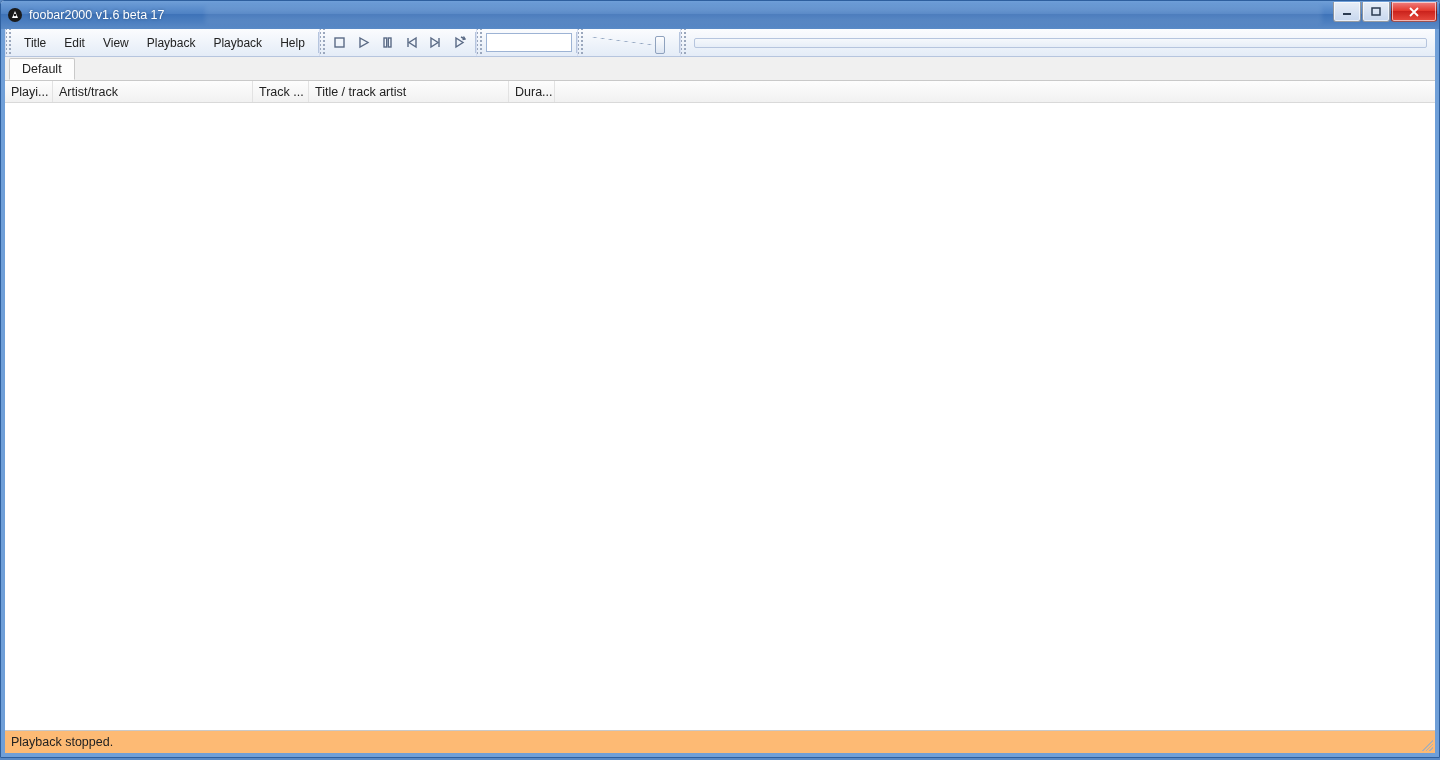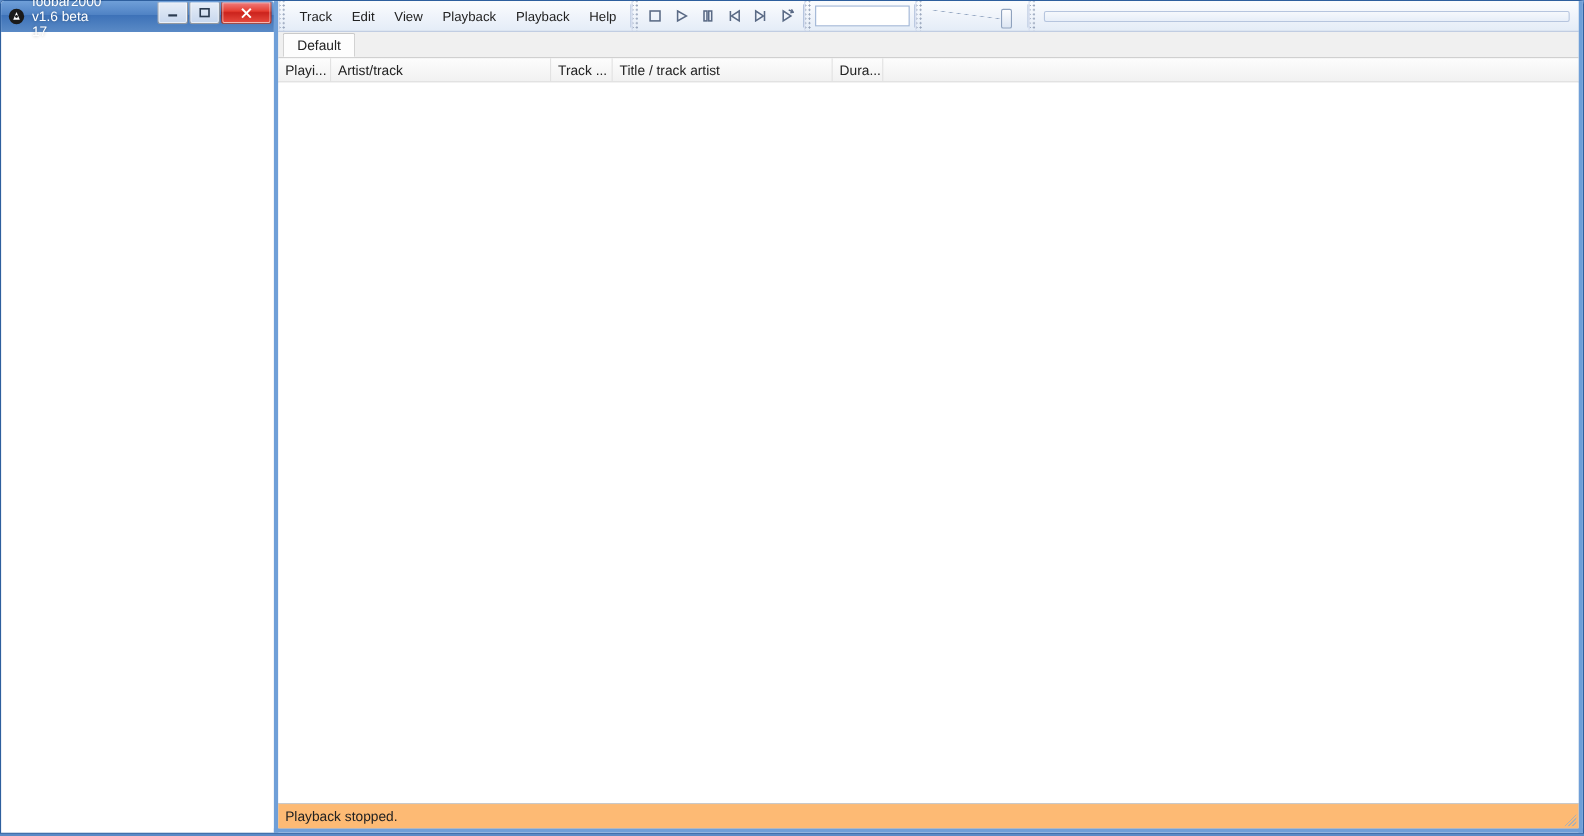--- a/index.html
+++ b/index.html
@@ -3,21 +3,21 @@
 <meta charset="utf-8">
 <style>
   * { box-sizing: border-box; margin: 0; padding: 0; }
   html, body { width: 1440px; height: 760px; overflow: hidden; font-family: "Segoe UI", Tahoma, sans-serif; font-size: 12px; background: #5a8ac6; }
   .window {
     position: absolute; left: 0; top: 0; width: 1440px; height: 758px;
     background: #fff;
     border: 1px solid #2e5f9e;
     border-radius: 4px 4px 0 0;
     box-shadow: inset 0 0 0 1px rgba(255,255,255,0.3);
-    display: flex; flex-direction: row;
+    display: flex; flex-direction: column;
   }
   
   .titlebar {
     height: 28px; flex: 0 0 28px;
     background: linear-gradient(to bottom, #6f9fd8 0%, #4f82c4 45%, #3d72b8 46%, #5a8ac6 100%);
     display: flex; align-items: center;
     color: #fff; font-size: 12.5px;
     padding-left: 6px;
     border-radius: 3px 3px 0 0;
     position: relative;
@@ -161,21 +161,21 @@
           </svg>
       </div>
     </div>
   </div>
 
   <div class="client">
 
     <div class="toolbar">
       <div class="grip"></div>
       <div class="menu">
-        <div class="menu-item">Track</div>
+        <div class="menu-item">Title</div>
         <div class="menu-item">Edit</div>
         <div class="menu-item">View</div>
         <div class="menu-item">Playback</div>
         <div class="menu-item">Playback</div>
         <div class="menu-item">Help</div>
       </div>
       <div class="sep"></div>
       <div class="grip"></div>
 
       <div class="pb-controls">

